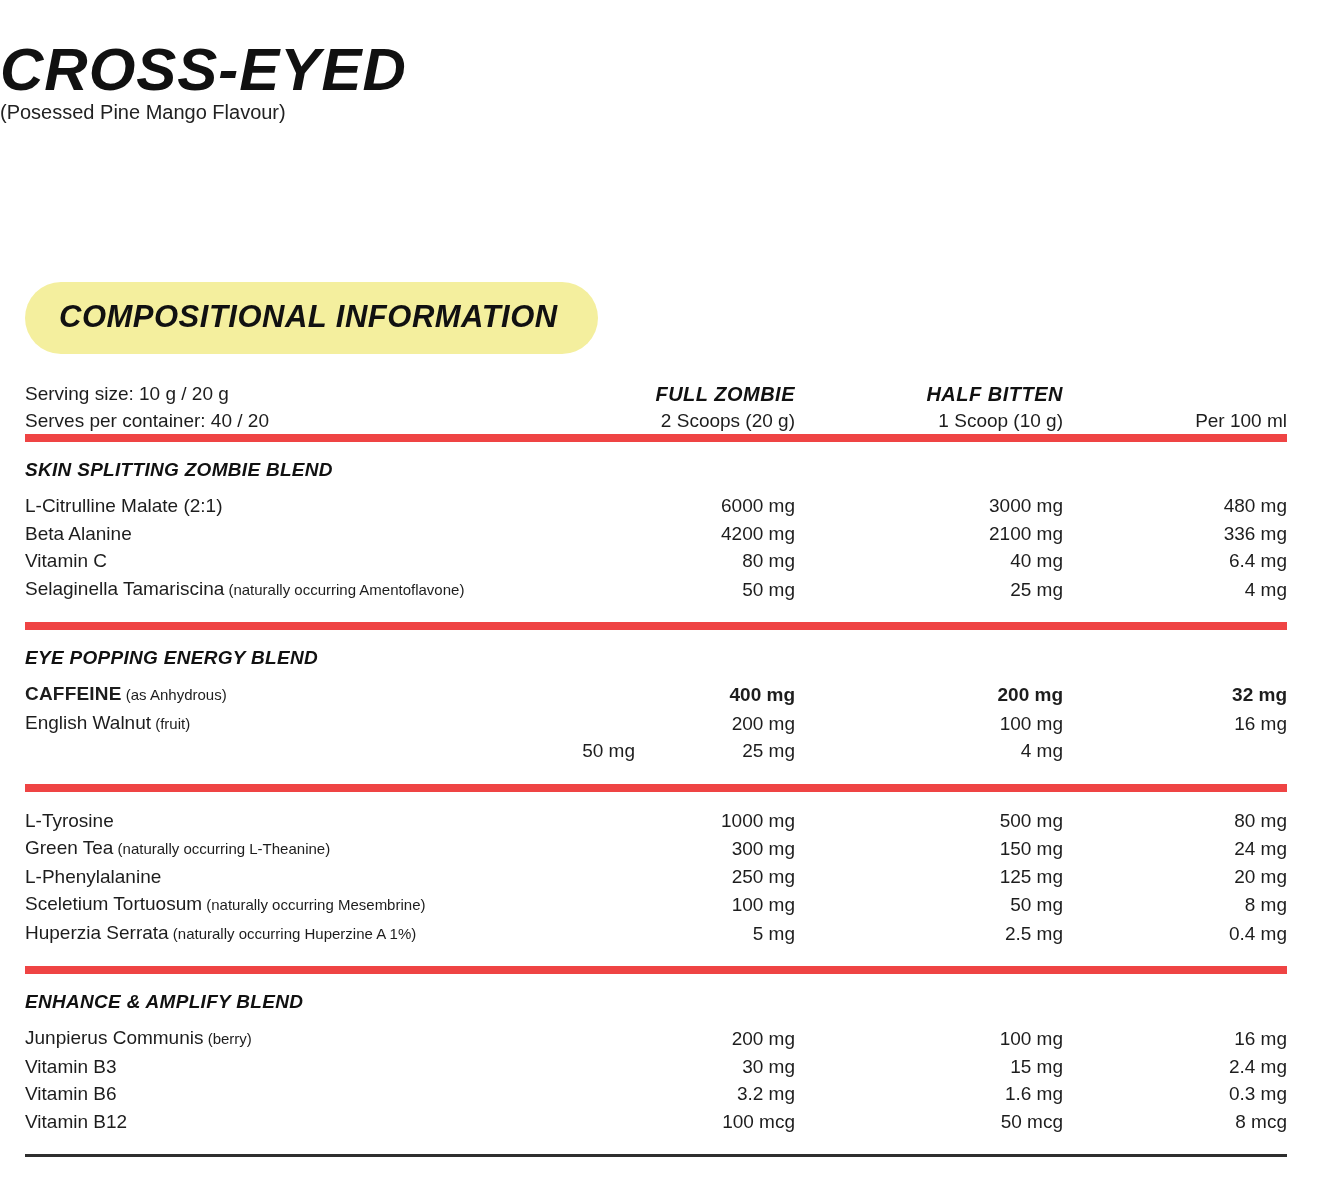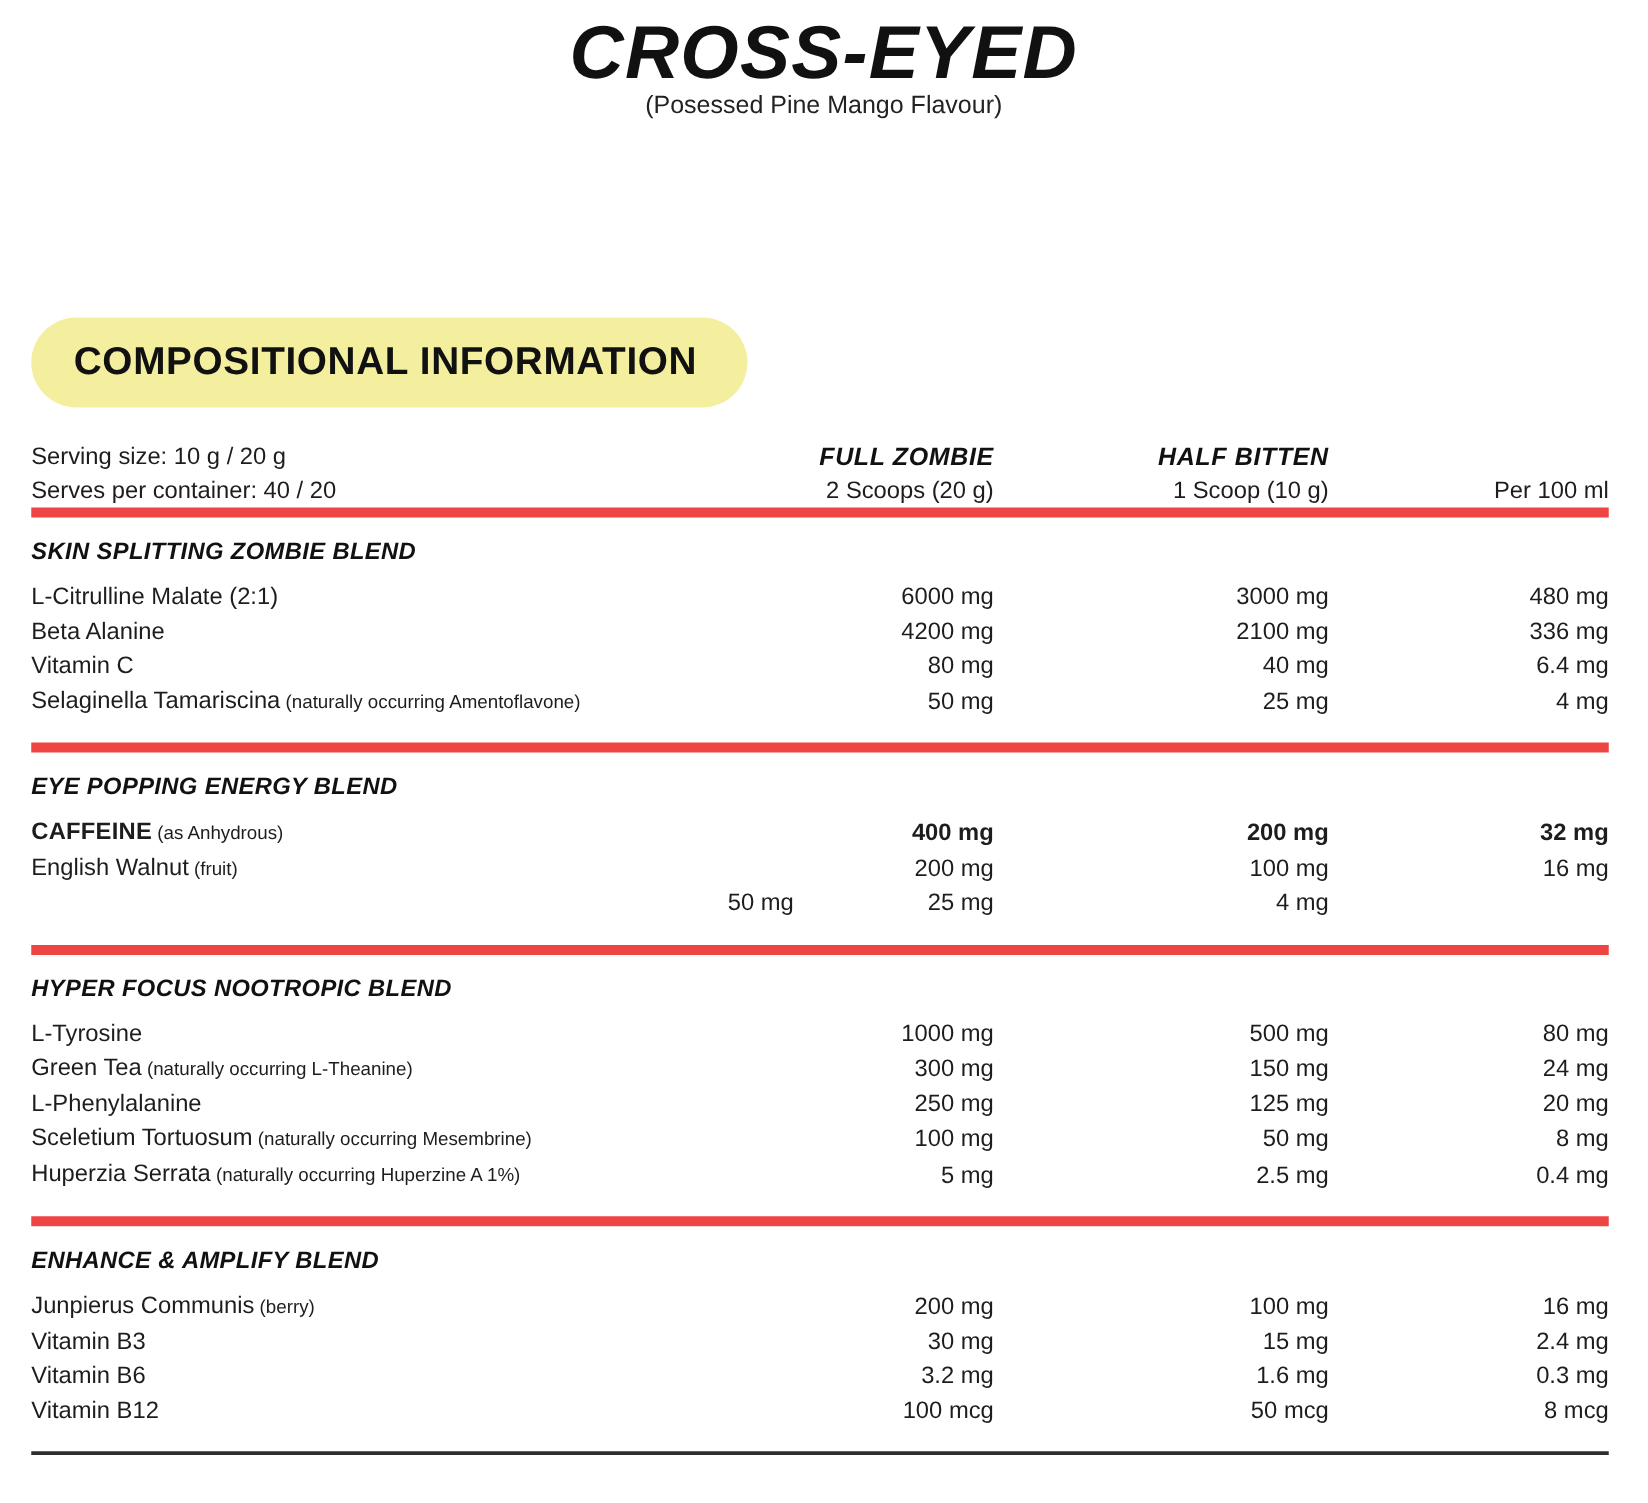--- a/index.html
+++ b/index.html
@@ -5,21 +5,21 @@
   * { margin: 0; padding: 0; box-sizing: border-box; }
   html, body {
     width: 1318px;
     background: #ffffff;
     font-family: "Liberation Sans", "DejaVu Sans", sans-serif;
     color: #1d1d1d;
   }
   body { min-height: 1202px; overflow: hidden; }
 
   
-  .title-block { text-align: center; padding-top: 10px; }
+  .title-block { text-align: left; padding-top: 38px; }
   .product-title {
     font-size: 60px;
     font-weight: 900;
     font-style: italic;
     letter-spacing: 1px;
     color: #111111;
     line-height: 1.05;
   }
   .product-subtitle {
     font-size: 20px;
@@ -30,20 +30,21 @@
   .pill {
     display: inline-block;
     margin: 158px 0 0 25px;
     background: #f4ef9e;
     border-radius: 40px;
     padding: 17px 40px 19px 34px;
   }
   .pill-label {
     font-size: 31px;
     font-weight: 900;
+    font-style: italic;
     letter-spacing: 0.5px;
     color: #111111;
   }
 
   
   .comp-table { margin: 26px 31px 0 25px; }
 
   .grid-row {
     display: grid;
     grid-template-columns: 1fr 160px 268px 224px;
@@ -162,21 +163,20 @@
           <div class="cell val">100 mg</div>
           <div class="cell val">16 mg</div>
         </div>
         <div class="grid-row row">
           <div class="cell val">50 mg</div>
           <div class="cell val">25 mg</div>
           <div class="cell val">4 mg</div>
         </div>
       </div>
       <div class="section">
-        <div class="section-title">HYPER FOCUS NOOTROPIC BLEND</div>
         <div class="grid-row row">
           <div class="cell name"><span class="ing-name">L-Tyrosine</span></div>
           <div class="cell val">1000 mg</div>
           <div class="cell val">500 mg</div>
           <div class="cell val">80 mg</div>
         </div>
         <div class="grid-row row">
           <div class="cell name"><span class="ing-name">Green Tea</span><span class="ing-note"> (naturally occurring L-Theanine)</span></div>
           <div class="cell val">300 mg</div>
           <div class="cell val">150 mg</div>

